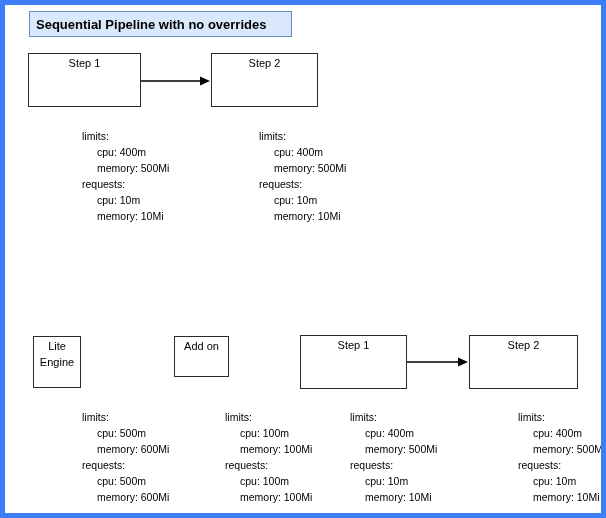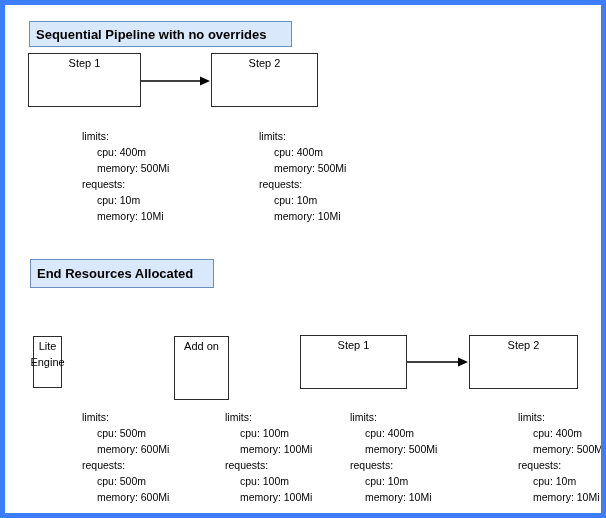--- a/index.html
+++ b/index.html
@@ -56,21 +56,21 @@
     white-space: nowrap;
     margin-left: 48px;
   }
   .res-line.indent { padding-left: 15px; }
 </style>
 </head>
 <body>
 
 <div class="canvas">
 
-  <div class="title-box" style="left:29px; top:21px; width:263px; height:26px;">
+  <div class="title-box" style="left:29px; top:11px; width:263px; height:26px;">
     <span>Sequential Pipeline with no overrides</span>
   </div>
 
   <div class="node-box" style="left:28px; top:53px; width:113px; height:54px;">
     <span>Step 1</span>
   </div>
 
   <svg class="arrow" style="left:141px; top:73px;" width="70" height="16">
     <line x1="0" y1="8" x2="60" y2="8" stroke="#000000" stroke-width="1.3"></line>
     <polygon points="59,3.5 69,8 59,12.5" fill="#000000"></polygon>
@@ -91,29 +91,26 @@
 
   <div class="res-block" style="left:211px; top:128px;">
     <div class="res-line">limits:</div>
     <div class="res-line indent">cpu: 400m</div>
     <div class="res-line indent">memory: 500Mi</div>
     <div class="res-line">requests:</div>
     <div class="res-line indent">cpu: 10m</div>
     <div class="res-line indent">memory: 10Mi</div>
   </div>
 
-  <div class="title-box" style="left:30px; top:259px; width:184px; height:29px;">
-    <span>End Resources Allocated</span>
-  </div>
 
-  <div class="node-box" style="left:33px; top:336px; width:29px; height:52px;">
+  <div class="node-box" style="left:33px; top:336px; width:48px; height:52px;">
     <span>Lite Engine</span>
   </div>
 
-  <div class="node-box" style="left:174px; top:336px; width:55px; height:64px;">
+  <div class="node-box" style="left:174px; top:336px; width:55px; height:41px;">
     <span>Add on</span>
   </div>
 
   <div class="node-box" style="left:300px; top:335px; width:107px; height:54px;">
     <span>Step 1</span>
   </div>
 
   <svg class="arrow" style="left:407px; top:354px;" width="62" height="16">
     <line x1="0" y1="8" x2="52" y2="8" stroke="#000000" stroke-width="1.3"></line>
     <polygon points="51,3.5 61,8 51,12.5" fill="#000000"></polygon>

